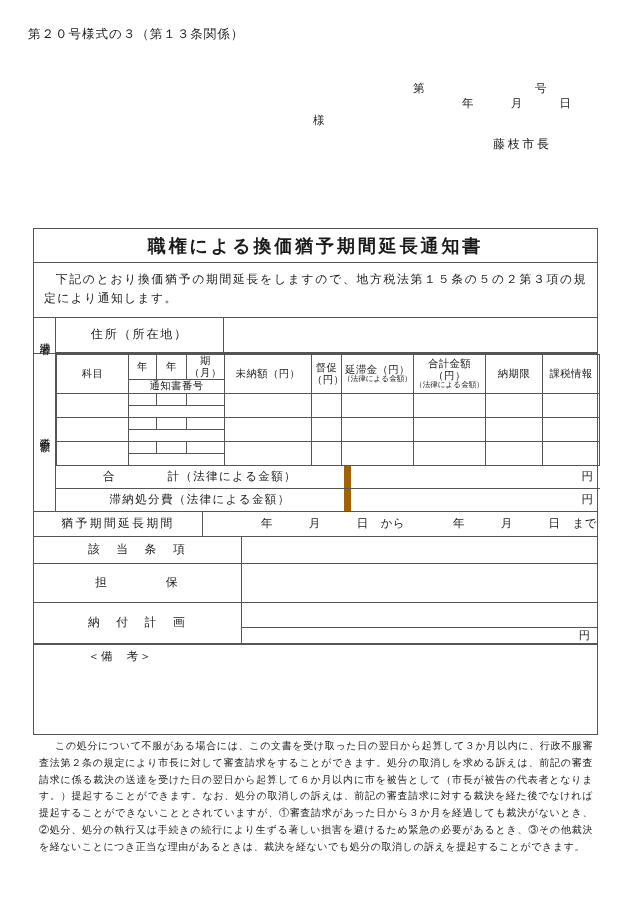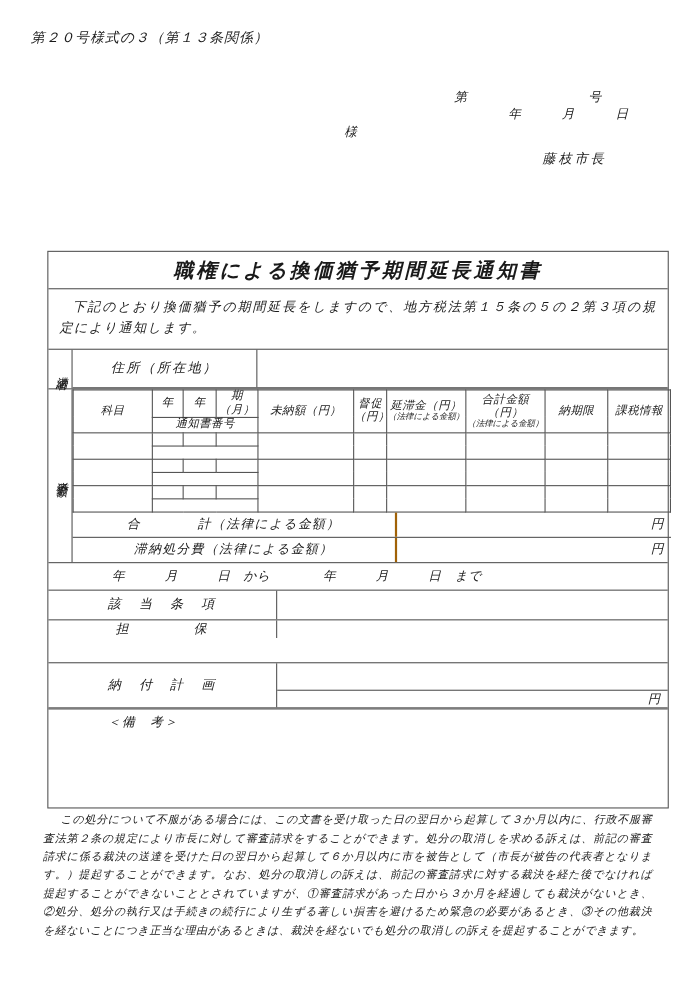--- a/index.html
+++ b/index.html
@@ -13,21 +13,20 @@
     position: relative;
     font-family: "Liberation Serif", "DejaVu Serif", serif;
     color: #1a1a1a;
     overflow: hidden;
   }
   .page {
     position: absolute;
     inset: 0;
     width: 504px;
     height: 903px;
-    font-style: italic;
   }
 
   
   .form-code {
     position: absolute;
     left: 28px;
     top: 26px;
     font-size: 12.5px;
     letter-spacing: 0.08em;
     white-space: pre;
@@ -60,21 +59,21 @@
     left: 493px;
     top: 136px;
     font-size: 12px;
     letter-spacing: 0.22em;
     white-space: pre;
   }
 
   
   .main-box {
     position: absolute;
-    left: 43px;
+    left: 33px;
     top: 228px;
     width: 565px;
     border: 1px solid #555;
     box-sizing: border-box;
     background: #fff;
   }
 
   
   .title-bar {
     border-bottom: 1px solid #555;
@@ -156,21 +155,21 @@
   .datarow-cell { height: 11px; }
 
   .total-row {
     display: flex;
     height: 22px;
     border-bottom: 1px solid #555;
   }
   .total-label {
     box-sizing: border-box;
     width: 295px;
-    border-right: 2px solid #a16207;
+    border-right: 7px solid #a16207;
     display: flex;
     align-items: center;
     justify-content: center;
     font-size: 11.5px;
     letter-spacing: 0.12em;
     white-space: pre;
   }
   .total-value {
     flex: 1;
     display: flex;
@@ -198,21 +197,21 @@
     flex: 1;
     display: flex;
     align-items: center;
     font-size: 11.5px;
     letter-spacing: 0.04em;
     padding-left: 10px;
     white-space: pre;
   }
   .h-24 { height: 24px; }
   .h-26 { height: 26px; }
-  .h-38 { height: 38px; flex-direction: column; }
+  .h-38 { height: 38px; }
   .h-40 { height: 40px; text-align: center; }
 
   .plan-value { flex: 1; display: flex; flex-direction: column; }
   .plan-top { flex: 1; border-bottom: 1px solid #555; }
   .plan-bottom {
     height: 15px;
     display: flex;
     align-items: center;
     justify-content: flex-end;
     padding-right: 7px;
@@ -379,20 +378,21 @@
           <div class="total-label">滞納処分費（法律による金額）</div>
           <div class="total-value">
             <span></span>
             <span>円</span>
           </div>
         </div>
       </div>
     </div>
 
     <div class="lrow h-24">
+      <div class="l-label">猶予期間延長期間</div>
       <div class="l-value">　　　　年　　　月　　　日　から　　　　年　　　月　　　日　まで</div>
     </div>
 
     <div class="lrow h-26">
       <div class="l-label">該　当　条　項</div>
       <div class="l-value"></div>
     </div>
 
     <div class="lrow h-38">
       <div class="l-label">担　　　　保</div>

